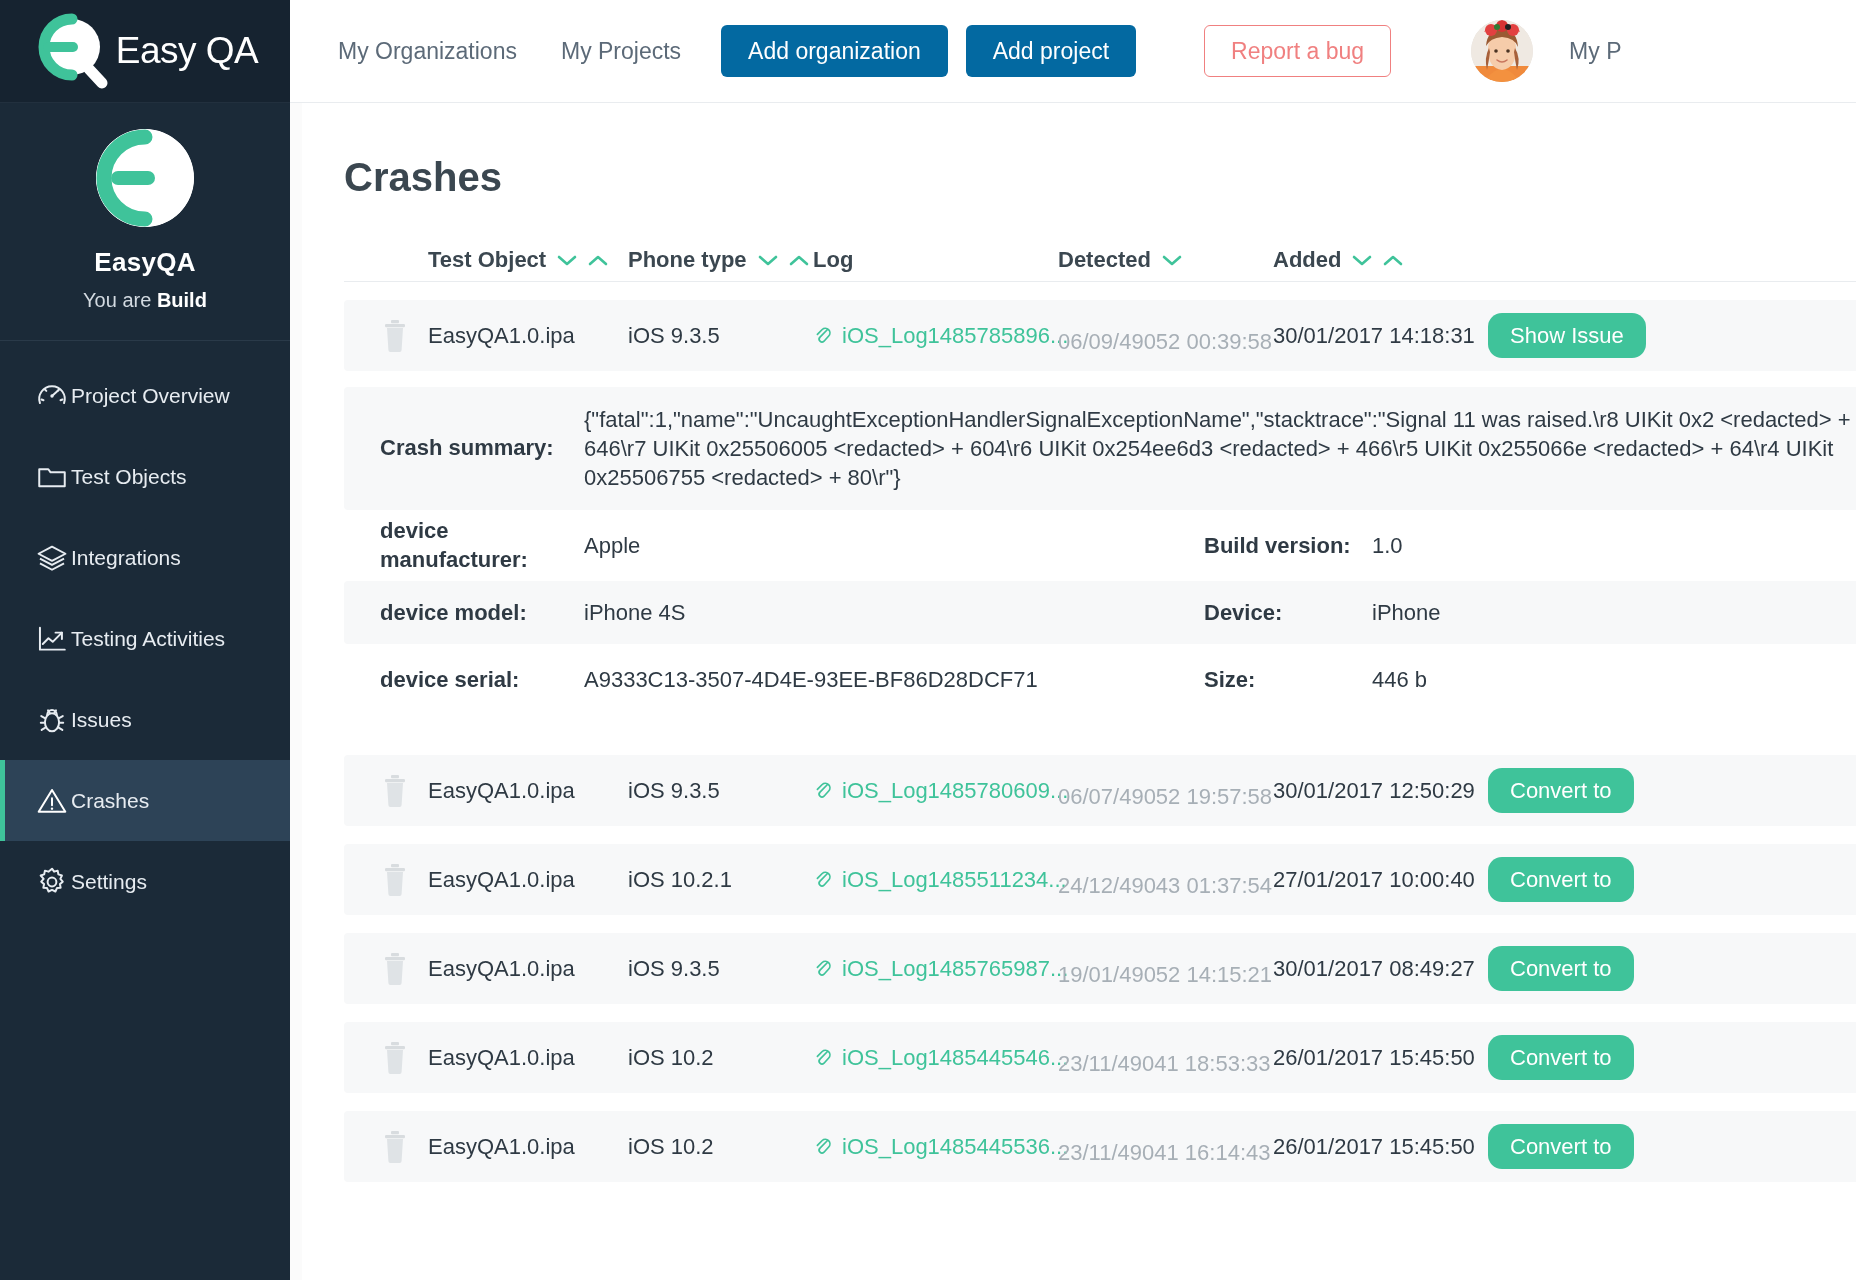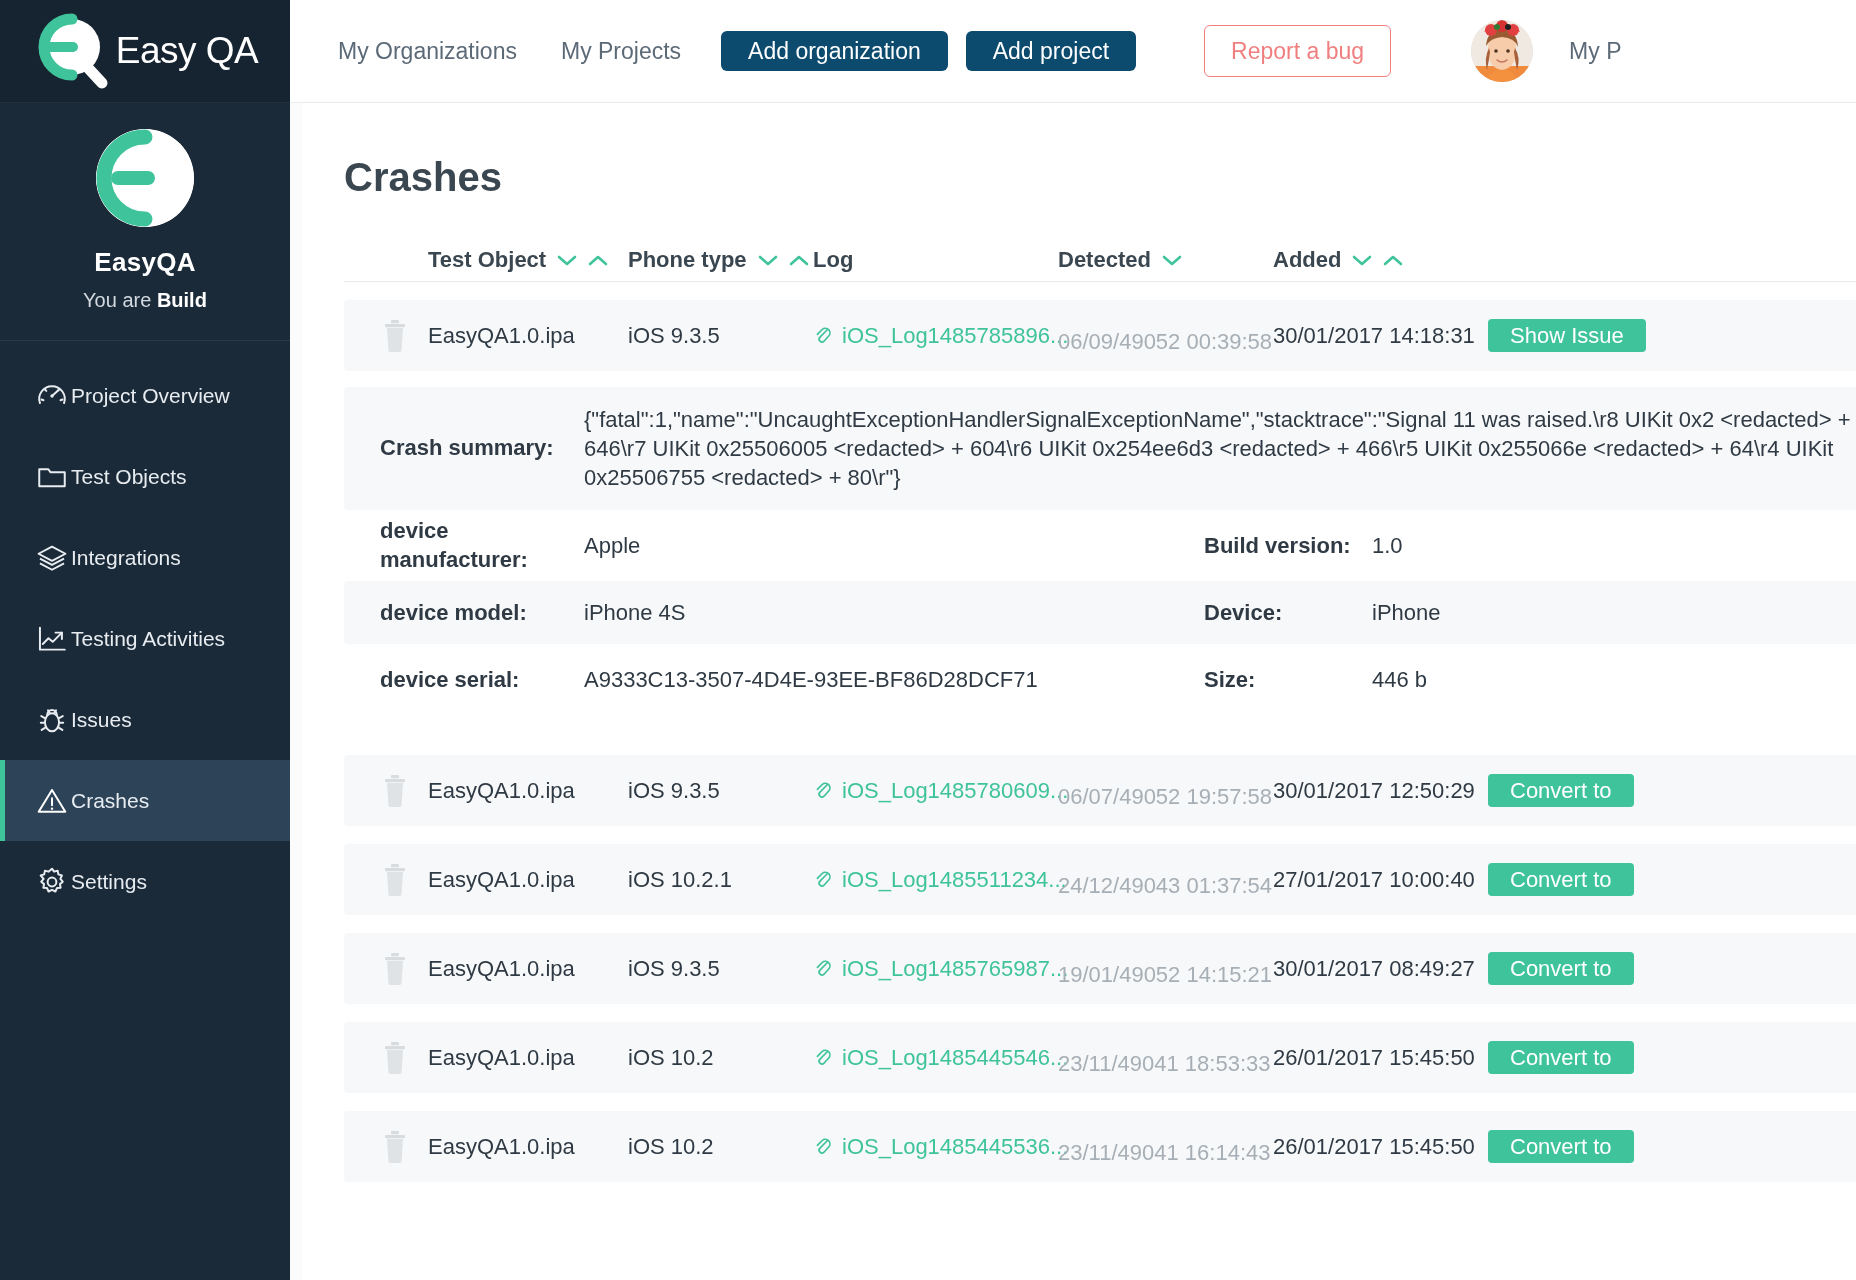--- a/index.html
+++ b/index.html
@@ -66,22 +66,22 @@
   }
   .topnav-link {
     color: #5c6a78; font-size: 23px; padding: 0 22px; cursor: pointer; white-space: nowrap;
   }
   .btn {
     border: none; border-radius: 6px; cursor: pointer;
     font-family: "Liberation Sans", sans-serif;
     white-space: nowrap;
   }
   .btn-primary {
-    background: #0c4a6e; color: #ffffff;
-    font-size: 23px; height: 40px; padding: 0 27px;
+    background: #0369a1; color: #ffffff;
+    font-size: 23px; height: 52px; padding: 0 27px;
     margin-left: 18px;
   }
   .btn-outline-danger {
     background: #ffffff; color: #f08080;
     border: 1px solid #f08080; border-radius: 6px;
     font-size: 23px; height: 52px; padding: 0 26px;
     margin-left: 68px;
   }
   .user-zone {
     display: flex; align-items: center; gap: 36px;
@@ -130,22 +130,22 @@
     margin-top: 18px; font-size: 22px; color: #2f3a44;
   }
   .row .cell { display: flex; align-items: center; }
   .trash {
     width: 26px; height: 32px; margin-left: 38px;
     display: block; cursor: pointer;
   }
   .log-link { color: #3fc39a; display: flex; gap: 9px; cursor: pointer; }
   .detected { color: #a7afb6; }
   .row-btn {
-    background: #3fc39a; color: #ffffff; border: none; border-radius: 4px;
-    height: 33px; padding: 0 22px; font-size: 22px; cursor: pointer;
+    background: #3fc39a; color: #ffffff; border: none; border-radius: 14px;
+    height: 45px; padding: 0 22px; font-size: 22px; cursor: pointer;
     font-family: "Liberation Sans", sans-serif; white-space: nowrap;
   }
 
   
   .detail { margin-top: 16px; }
   .drow {
     display: flex; align-items: center;
     background: #f7f8f9; border-radius: 4px; margin-bottom: 4px;
     font-size: 22px; color: #2f3a44; min-height: 63px;
   }

